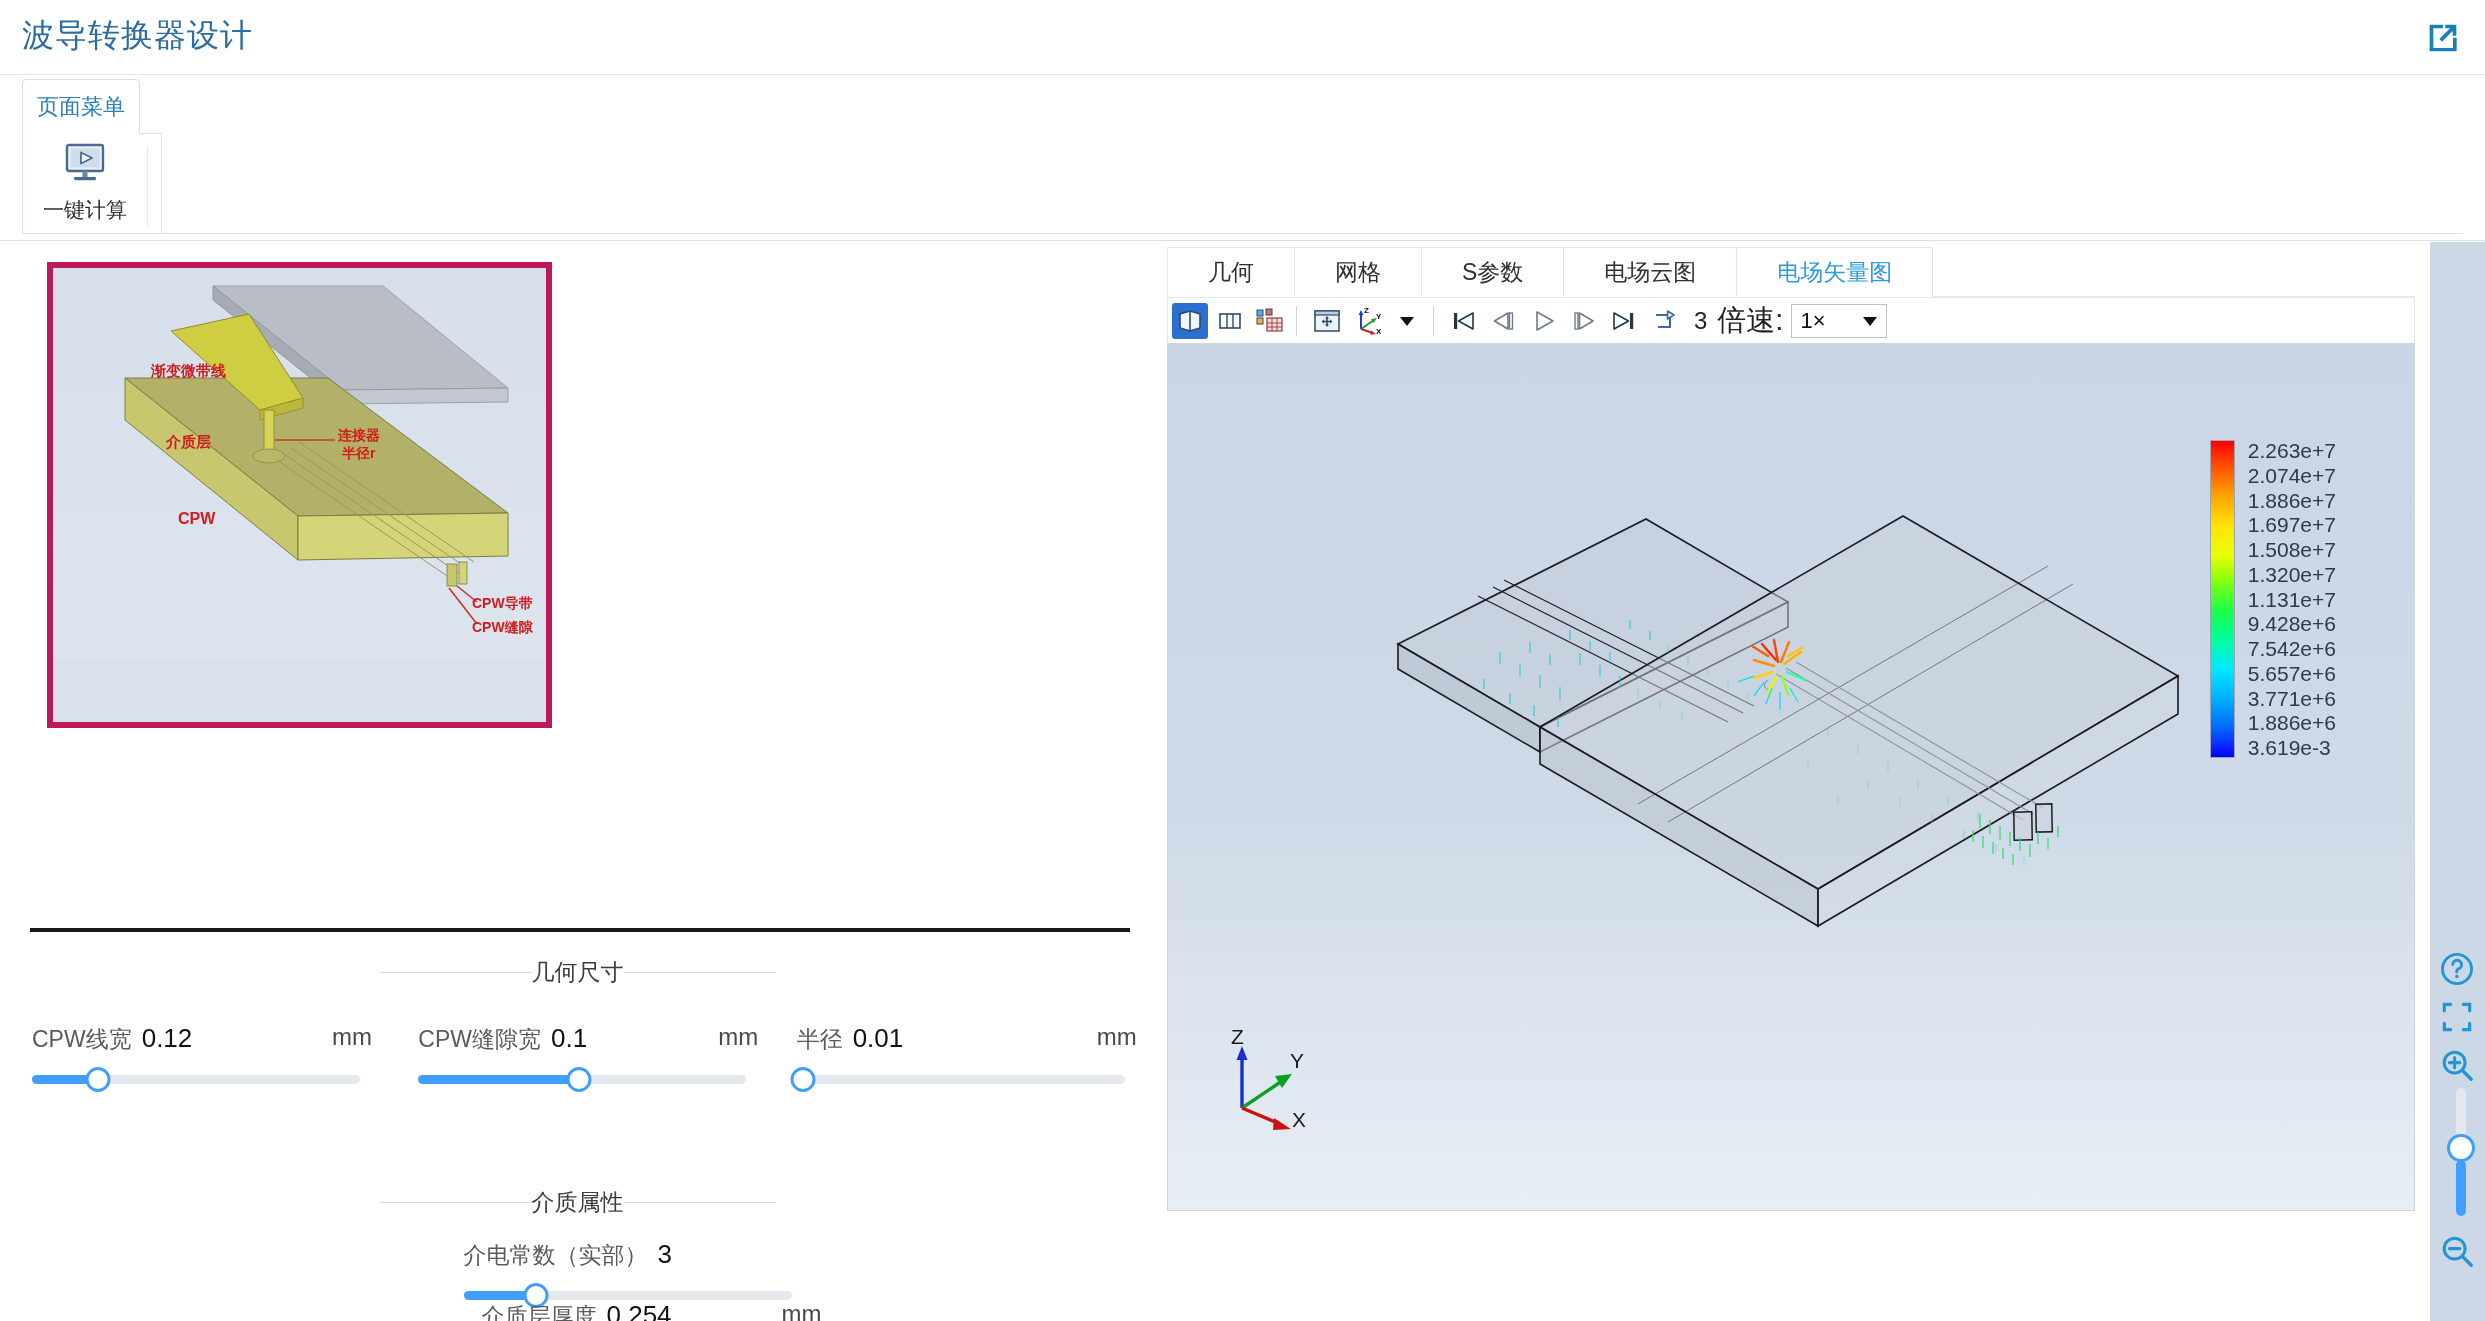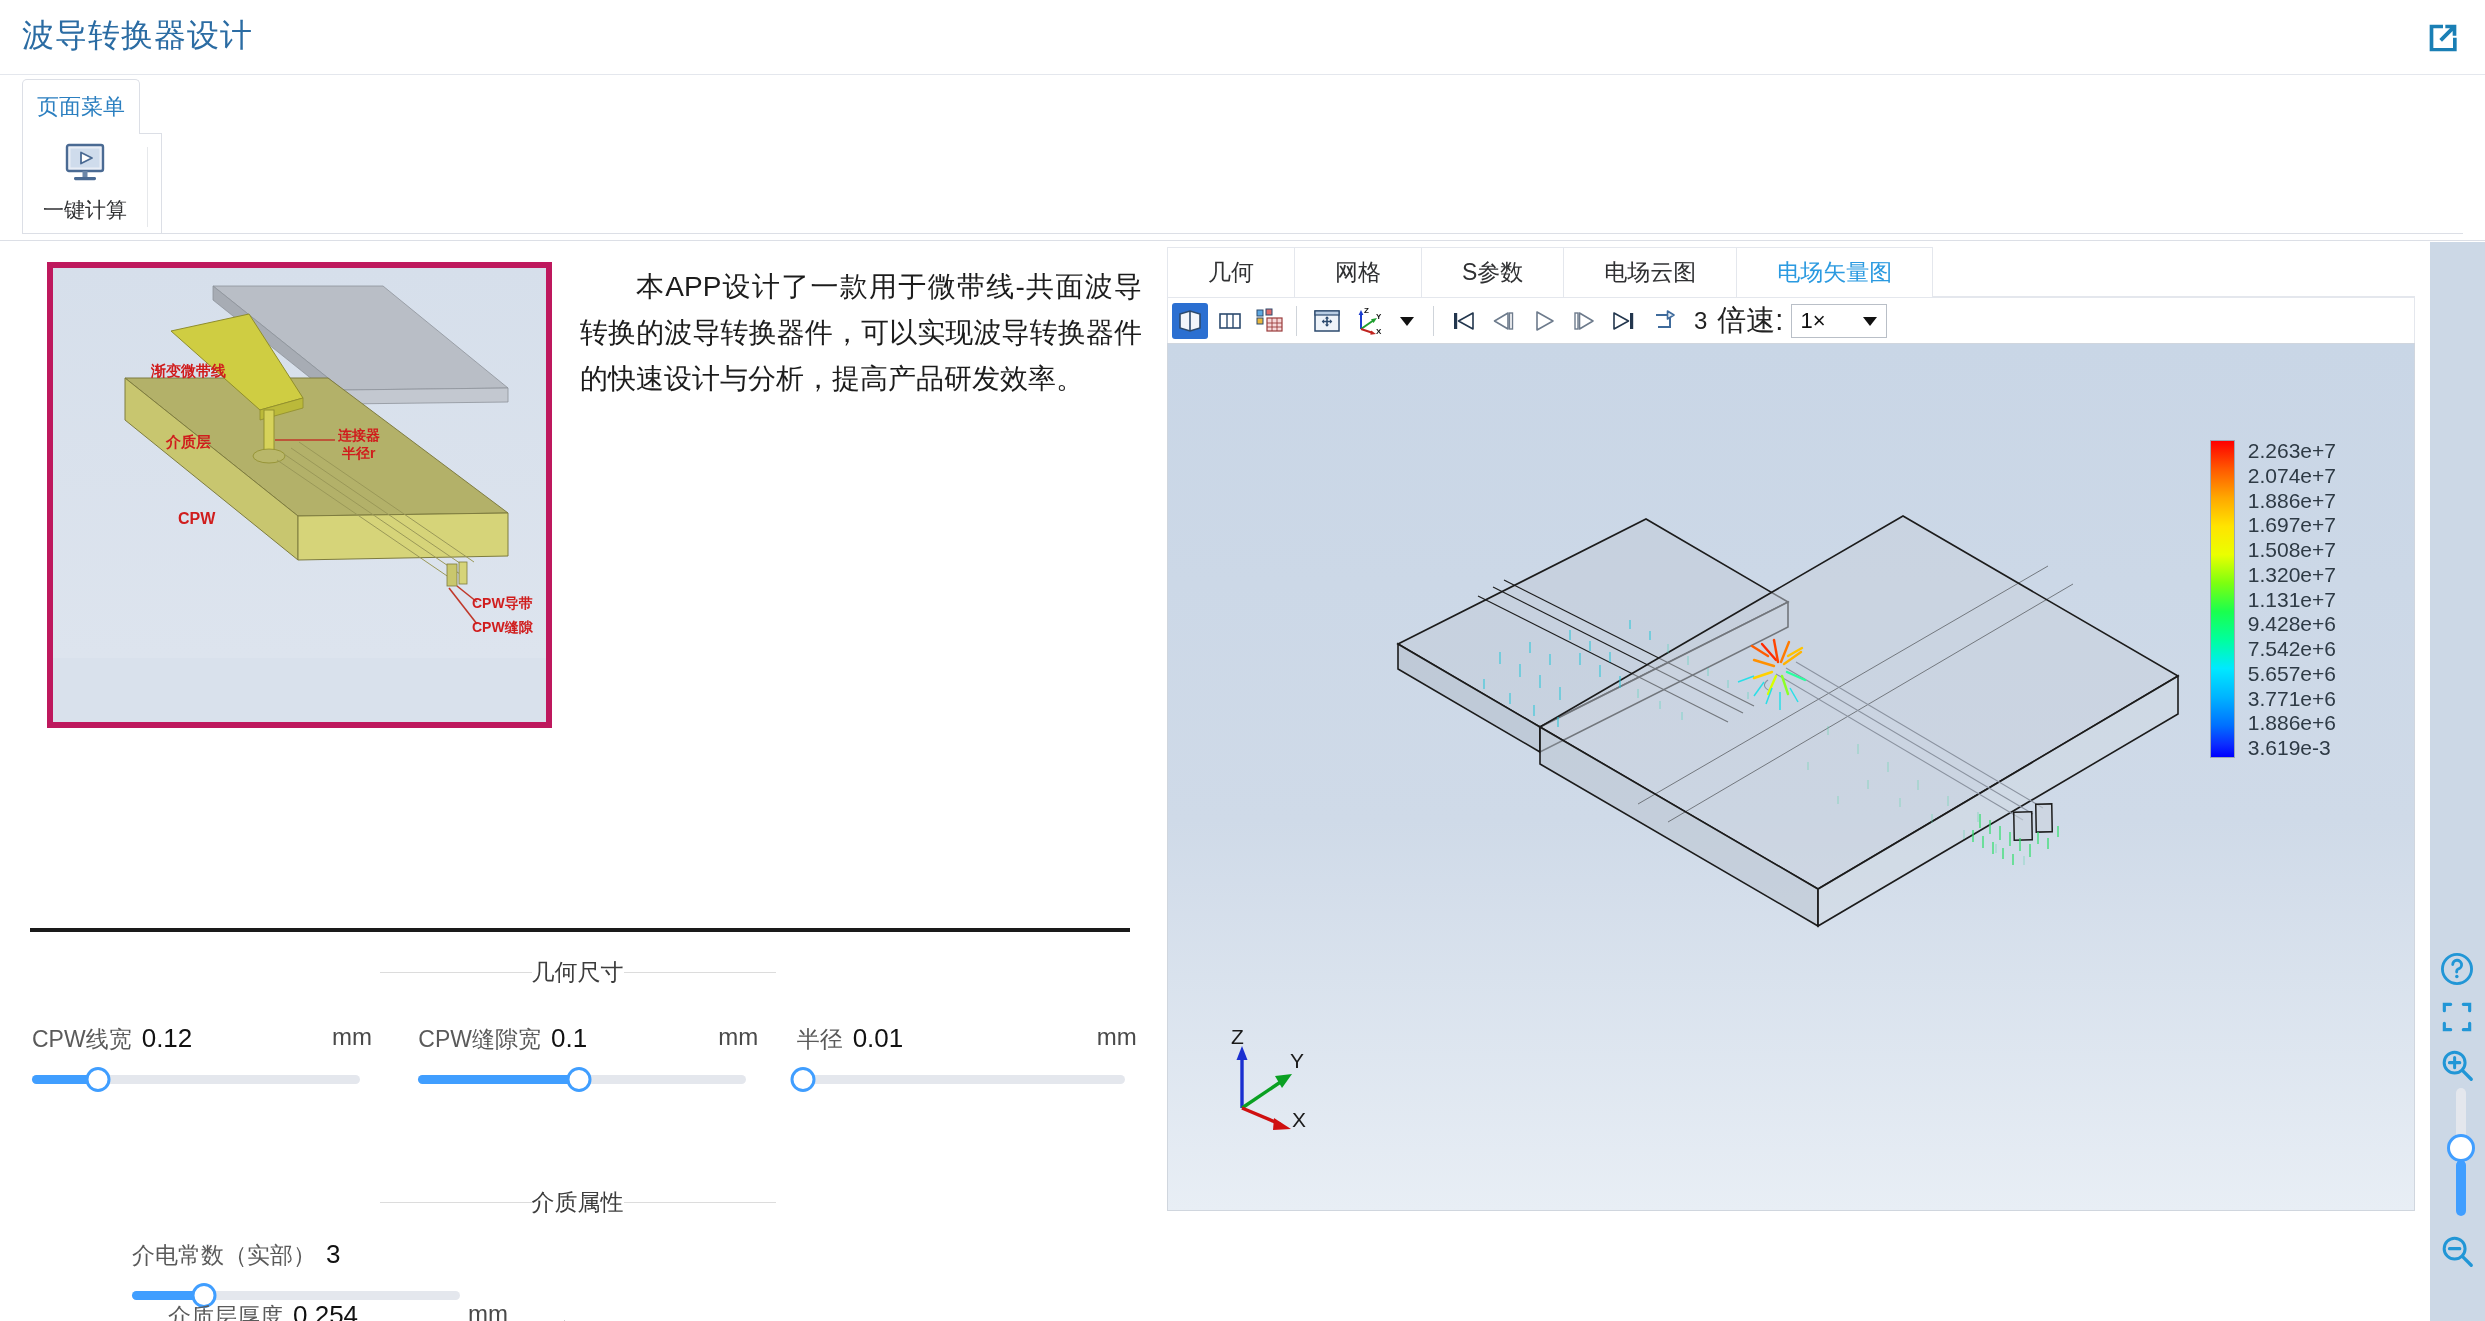--- a/index.html
+++ b/index.html
@@ -81,21 +81,21 @@
 
   
   .sec { position:absolute; left:0; width:1155px; }
   .sec-title-wrap {
     position:absolute; left:0; top:0; width:1155px; height:30px;
     display:flex; align-items:center; justify-content:center; 
   }
   .sec-line { width:152px; height:1px; background:#dcdcdc; }
   .sec-title { font-size:23px; color:#3c3c3c; white-space:nowrap; }
 
-  .fields { position:absolute; left:0; width:1155px; display:flex; }
+  .fields { position:absolute; left:0; width:1155px; display:flex;align-items:center; }
   .field { position:relative; }
   .field-head {
     display:flex; align-items:baseline; white-space:nowrap;
     height:30px;
   }
   .f-label { font-size:23px; color:#5a5a5a; }
   .f-value { font-size:26px; color:#111; margin-left:10px; }
   .f-unit  { font-size:24px; color:#4a4a4a; position:absolute; top:0; }
   .slider-track {
     position:relative; height:9px; border-radius:5px; background:#e4e7ed; margin-top:22px;
@@ -259,21 +259,20 @@
           <text x="125" y="256" font-size="16">CPW</text>
           <text x="285" y="172" font-size="14">连接器</text>
           <text x="289" y="190" font-size="14">半径r</text>
           <text x="419" y="340" font-size="14">CPW导带</text>
           <text x="419" y="364" font-size="14">CPW缝隙</text>
         </g>
       </svg>
     </div>
 
     <div class="desc">
-      <p>本APP设计了一款用于微带线-共面波导转换的波导转换器件，可以实现波导转换器件的快速设计与分析，提高产品研发效率。</p>
     </div>
 
     <div class="hr-thick"></div>
 
     <div class="sec" style="top:715px;">
       <div class="sec-title-wrap">
         <span class="sec-line"></span>
         <span class="sec-title">几何尺寸</span>
         <span class="sec-line"></span>
       </div>

